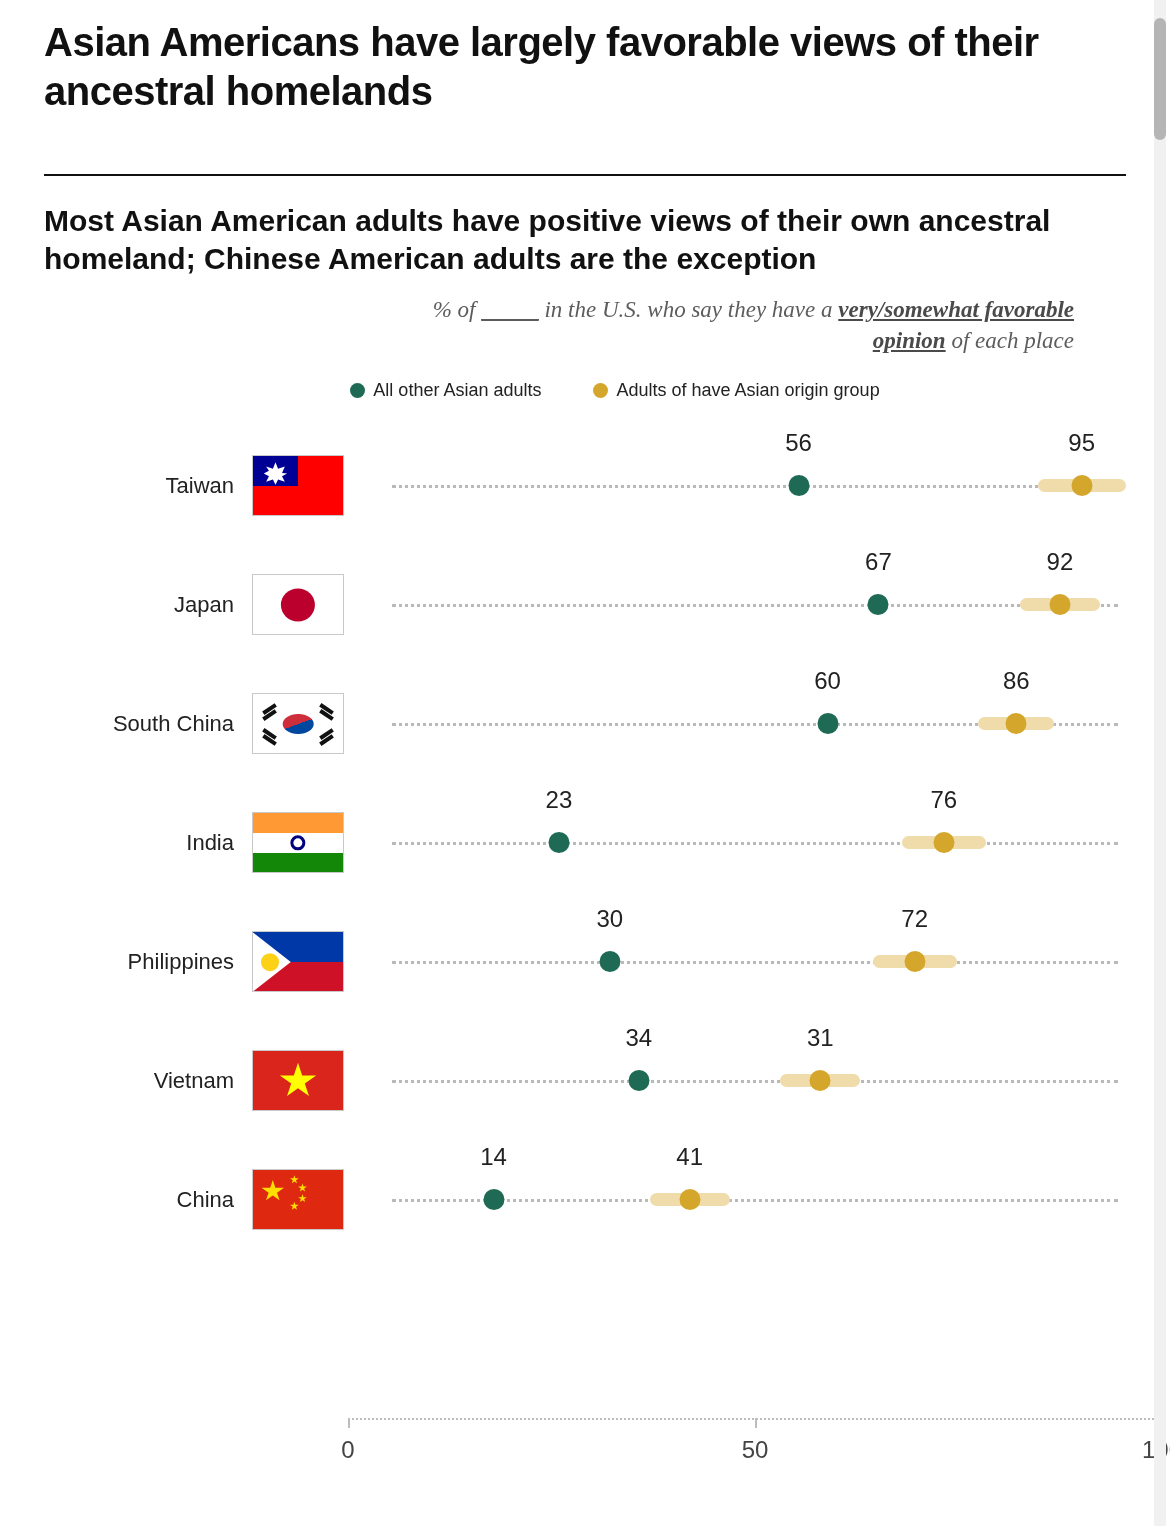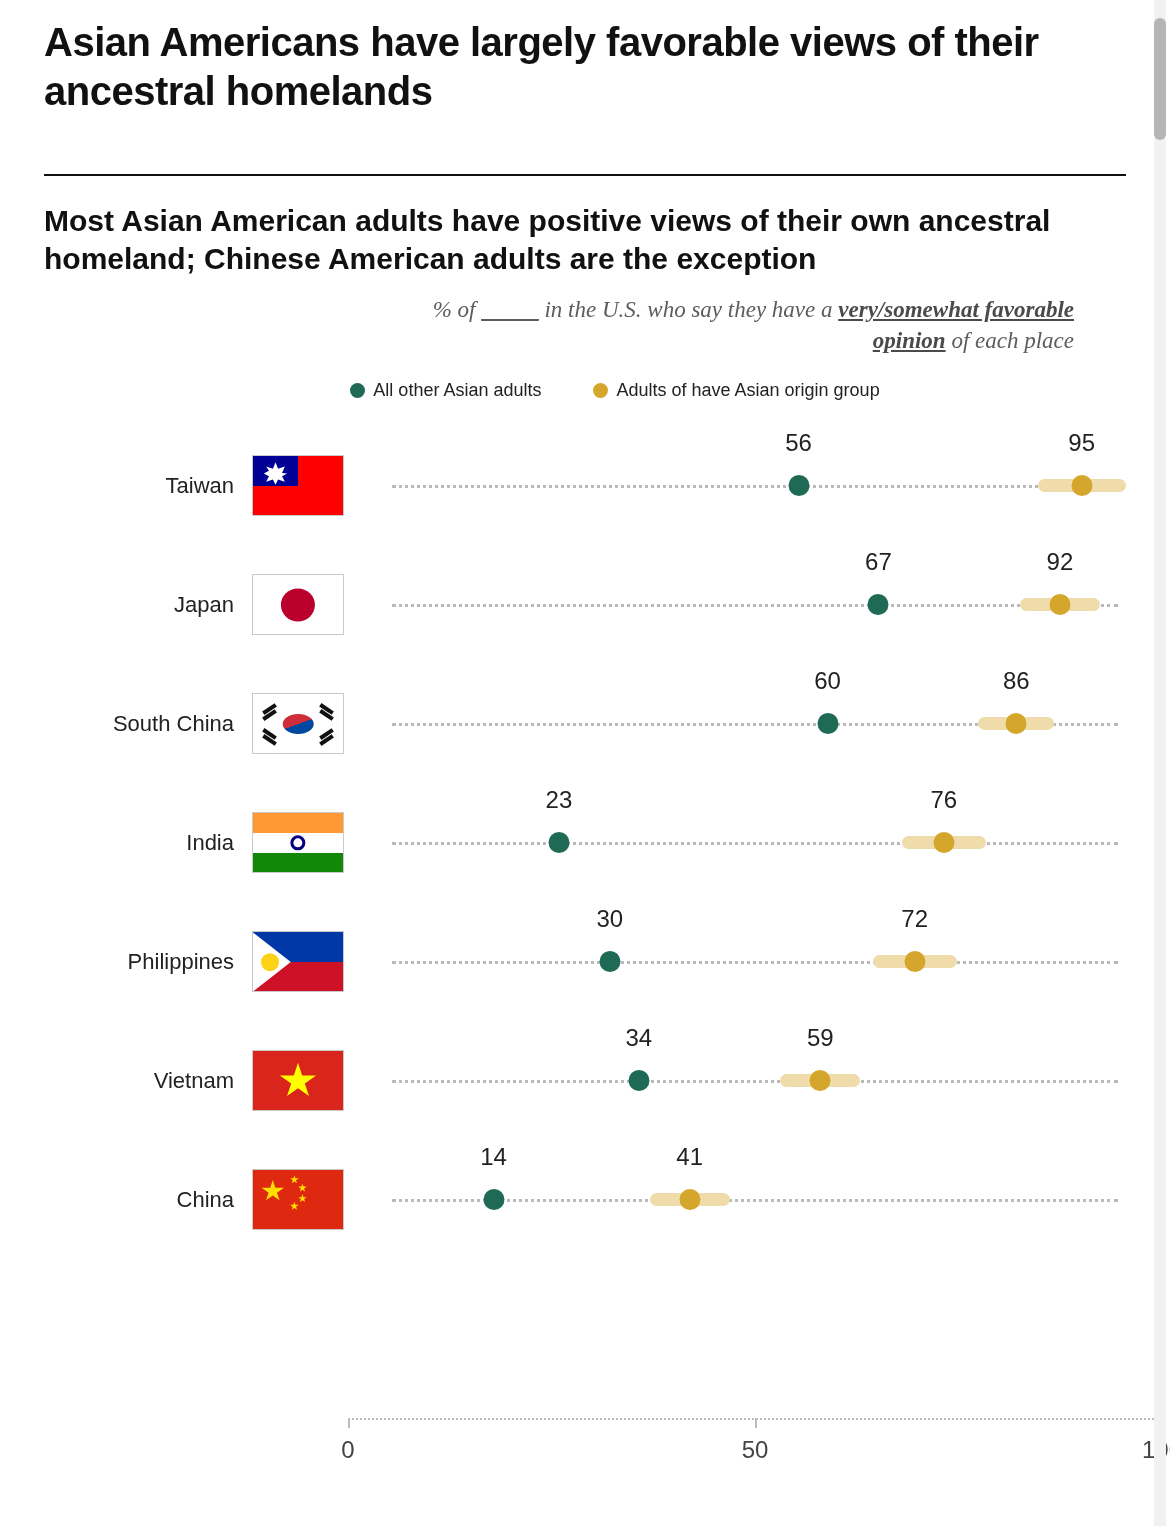--- a/index.html
+++ b/index.html
@@ -363,21 +363,21 @@
         <div class="f-vn">
             <div class="star"></div>
           </div>
       </div>
       <div class="plot">
         <div class="axis-line"></div>
         <div class="band" style="left:59%; width:80px;"></div>
         <div class="dot other" style="left:34%"></div>
         <div class="dot group" style="left:59%"></div>
         <div class="val" style="left:34%">34</div>
-        <div class="val" style="left:59%">59</div>
+        <div class="val" style="left:59%">31</div>
       </div>
     </div>
 
     <div class="row">
       <div class="row-label">China</div>
       <div class="flag">
         <div class="f-cn">
           <div class="big"></div>
           <div class="sm" style="left:41%; top:8%;"></div>
           <div class="sm" style="left:50%; top:22%;"></div>

